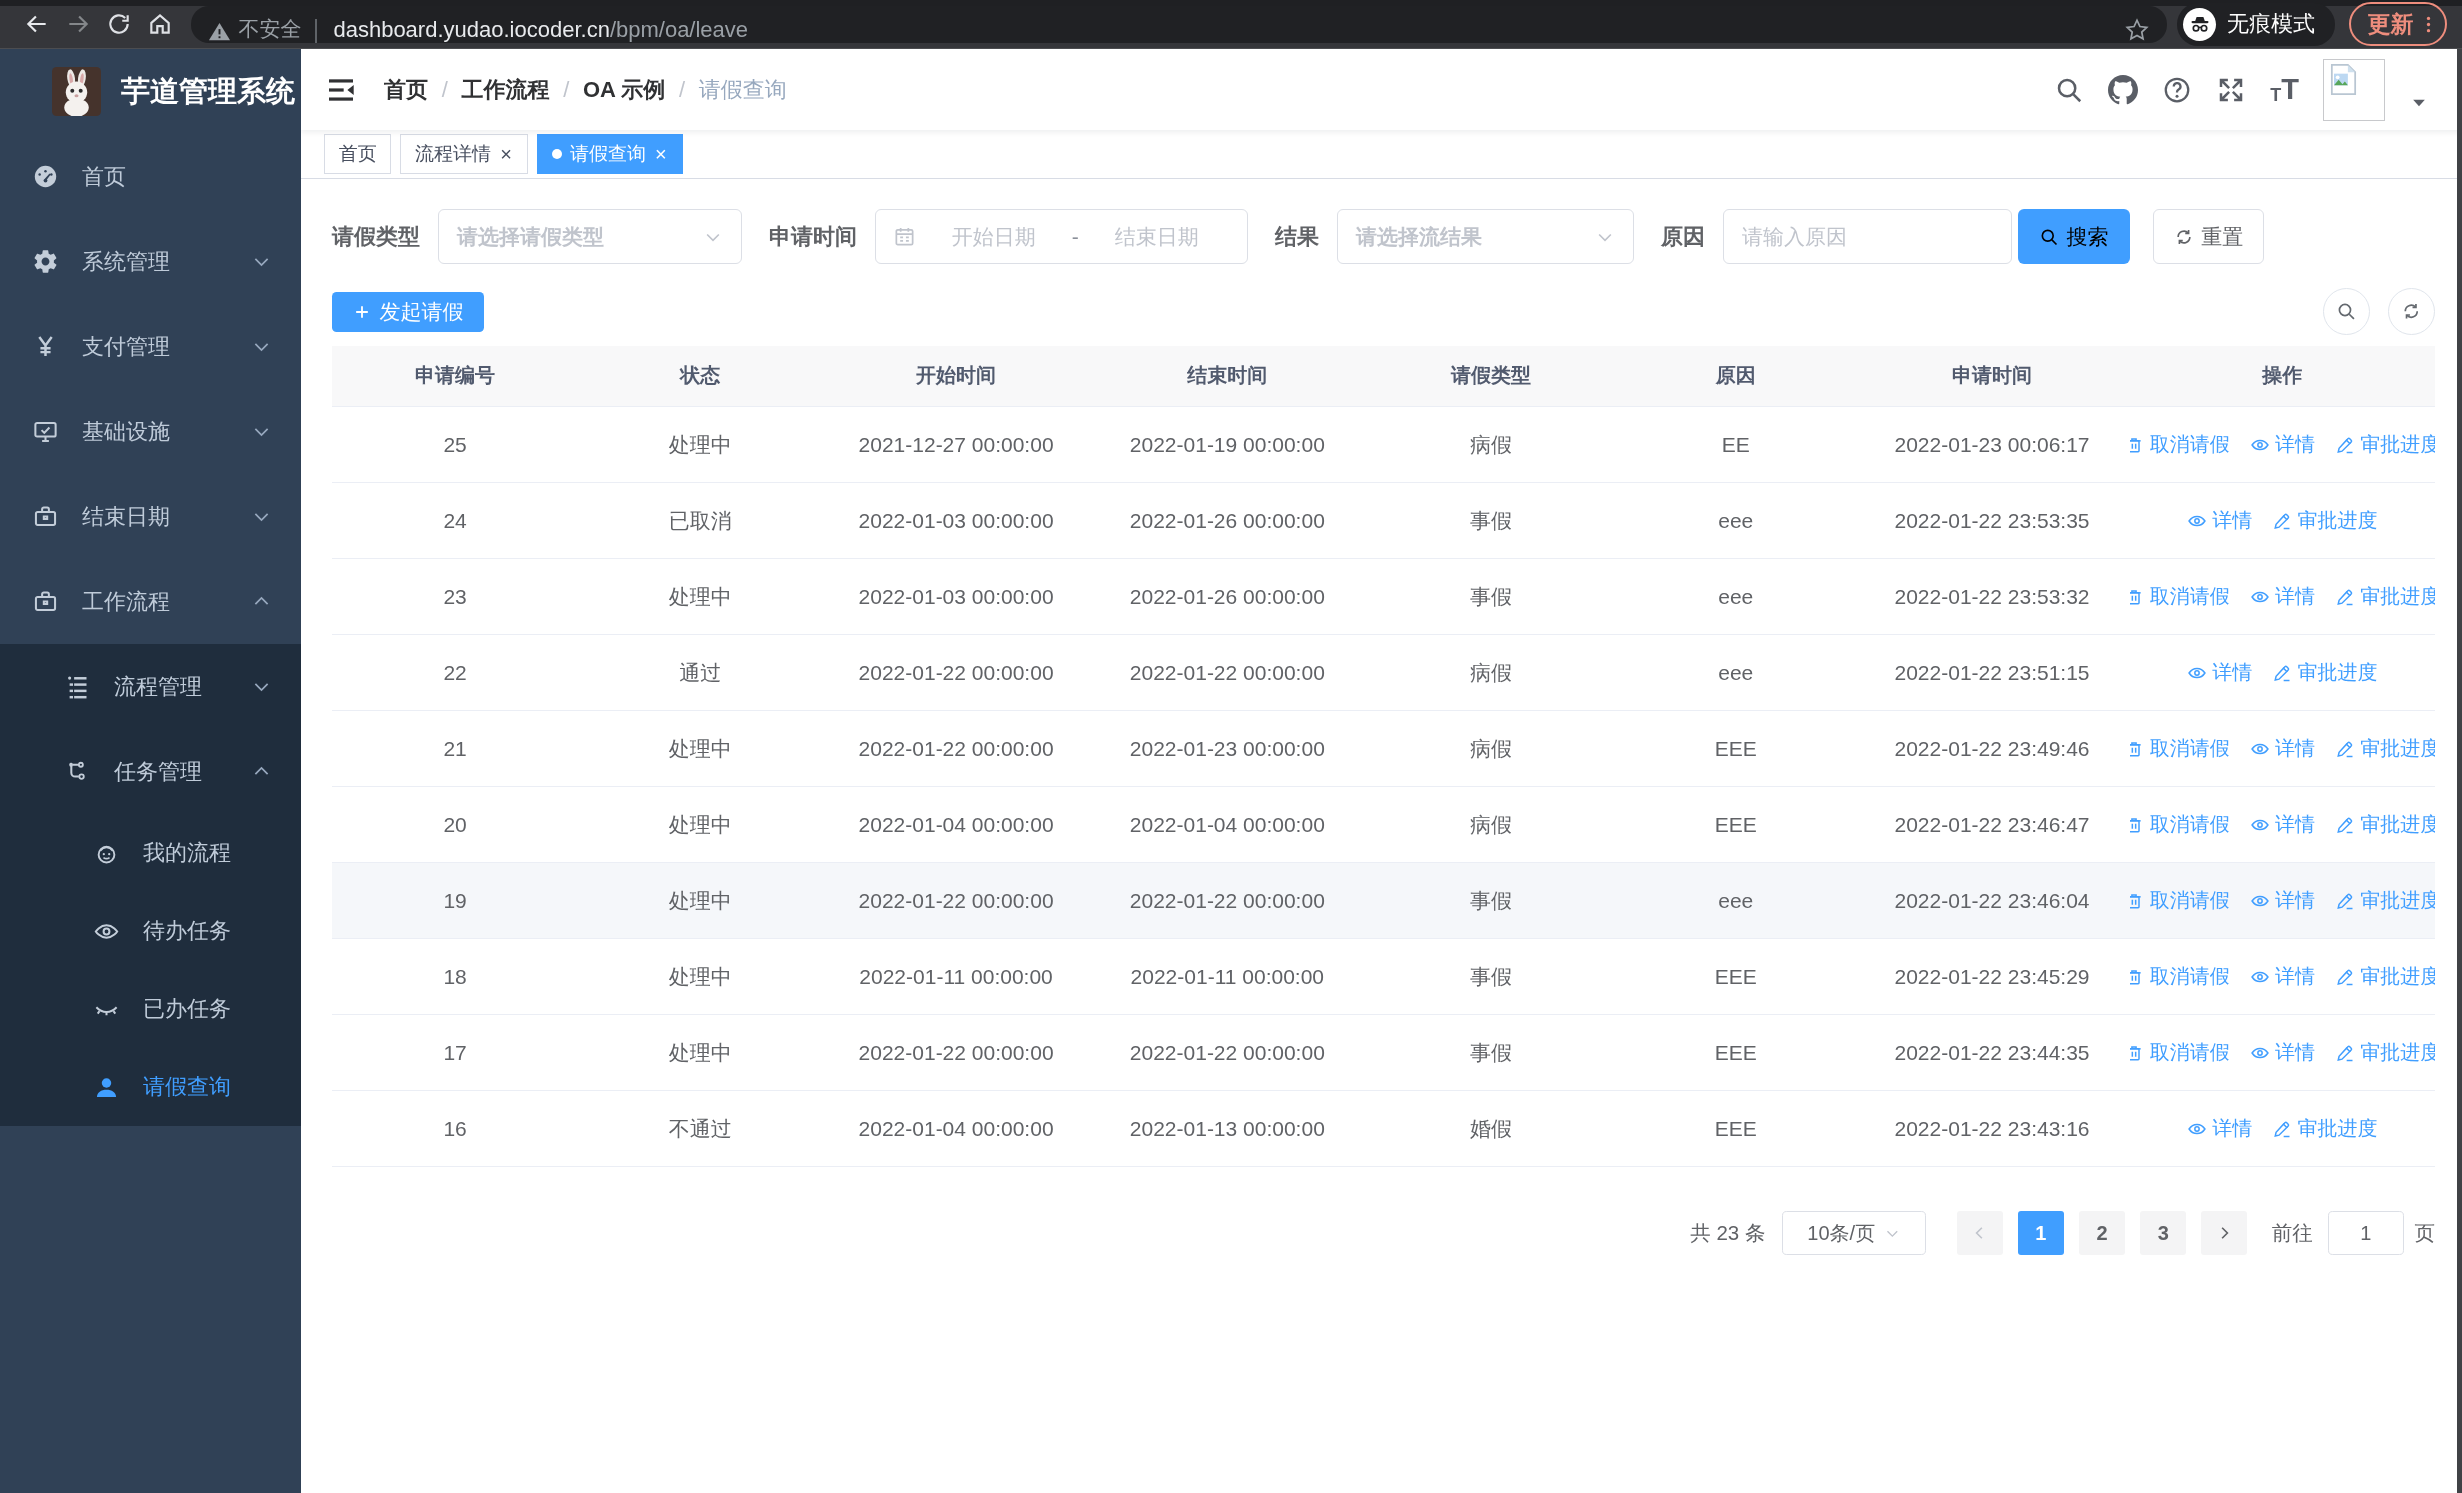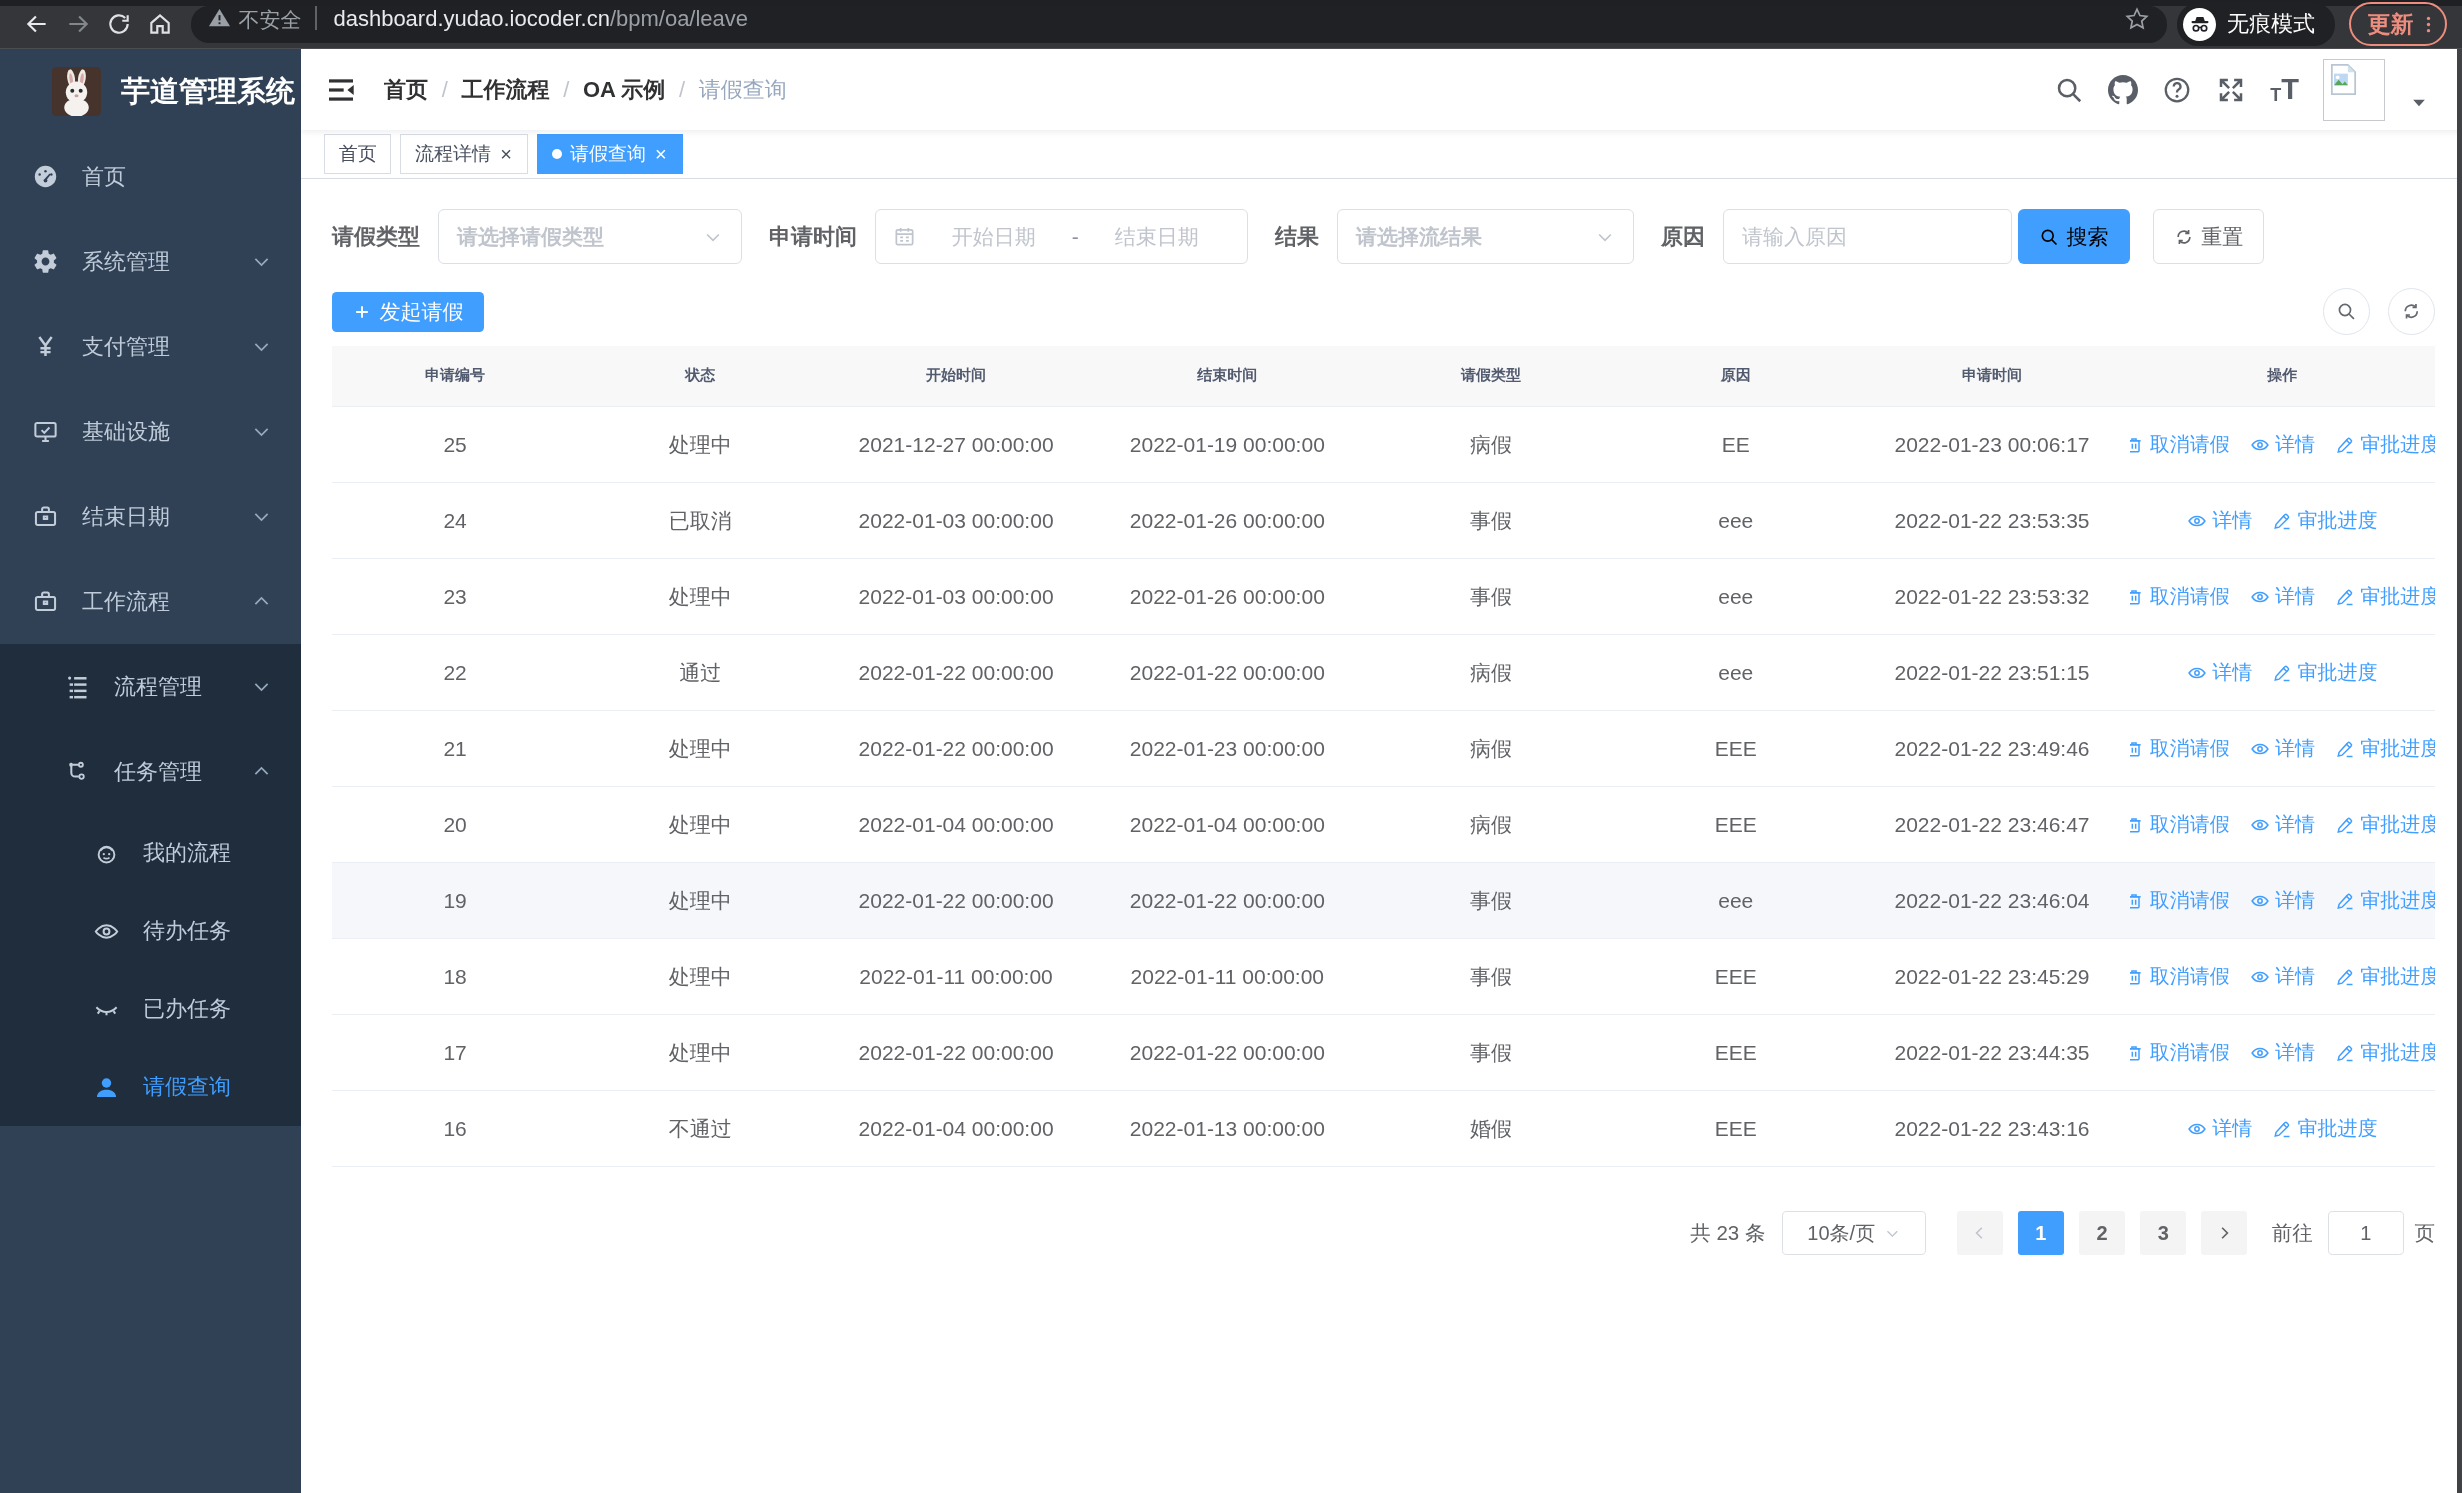--- a/index.html
+++ b/index.html
@@ -7,21 +7,21 @@
     font-family:"Liberation Sans","DejaVu Sans",sans-serif; }
 
   
   .chrome { height:49px; display:flex; align-items:center; padding:0 15px 0 16.7px;
     background:linear-gradient(#1f2023 0,#1f2023 6px,#35363a 6px);
     border-bottom:1.5px solid #4c4d50; }
   .nav-ic { width:41px; height:41px; display:flex; align-items:center; justify-content:center; flex:none; }
   .nav-ic svg { width:26px; height:26px; }
   .c-back { color:#e8eaed; } .c-fwd { color:#84878a; } .c-reload,.c-home { color:#dfe1e5; }
   .url-pill { flex:1; height:37px; border-radius:18px; background:#202124; display:flex;
-    align-items:flex-start; padding:0 16.7px; margin:0 10.6px; min-width:0; }
+    align-items:flex-end; padding:0 16.7px; margin:0 10.6px; min-width:0; }
   .warn-ic { width:23px; height:23px; color:#9aa0a6; flex:none; }
   .sec-label { color:#9aa0a6; font-size:21px; margin:0 13.7px 0 7.6px; white-space:nowrap; }
   .vsep { width:1.5px; height:24px; background:#5f6368; margin-right:16.7px; flex:none; }
   .url { font-size:22px; white-space:nowrap; overflow:hidden; }
   .url .host { color:#e8eaed; } .url .path { color:#9aa0a6; }
   .star-ic { width:26px; height:26px; color:#9aa0a6; margin-left:auto; flex:none; }
   .incog { height:43px; border-radius:21px; background:#202124; display:flex; align-items:center;
     gap:10.6px; padding:0 20px 0 6px; color:#ffffff; font-size:22px; margin-right:13.7px; flex:none; }
   .incog-circle { width:33px; height:33px; border-radius:50%; background:#fff; display:flex;
     align-items:center; justify-content:center; }
@@ -103,21 +103,21 @@
   .btn-reset { height:55px; padding:0 20px; background:#fff; border:1.5px solid #dcdfe6; color:#606266; margin-left:23px; }
 
   .create-row { display:flex; align-items:center; margin-top:24px; }
   .btn-create { height:40px; padding:0 20px; background:#409eff; border:none; border-radius:4.6px; color:#fff; }
   .round-btns { margin-left:auto; display:flex; gap:18px; }
   .rbtn { width:47px; height:47px; border-radius:50%; border:1.5px solid #e0e5ec; background:#fff;
     display:flex; align-items:center; justify-content:center; color:#64696f; cursor:pointer; }
   .rbtn svg { width:20.5px; height:20.5px; }
 
   .grid { width:100%; border-collapse:collapse; table-layout:fixed; margin-top:10.6px; font-size:21px; color:#606266; }
-  .grid th { height:61px; background:#f8f8f9; color:#515a6e; font-weight:700; font-size:15px;
+  .grid th { height:61px; background:#f8f8f9; color:#515a6e; font-weight:700; font-size:20px;
     border-bottom:1.5px solid #ebeef5; text-align:center; white-space:nowrap; }
   .grid td { height:75px; text-align:center; border-bottom:1.5px solid #ebeef5; white-space:nowrap; overflow:hidden; }
   .grid tr.hl td { background:#f5f7fa; }
   .act-wrap { display:flex; align-items:center; justify-content:center; gap:20px; height:75px; }
   .act { color:#409eff; display:flex; align-items:center; gap:5.3px; font-size:20px; cursor:pointer; text-decoration:none; }
   .aic { width:20px; height:20px; flex:none; }
 
   .pager { display:flex; align-items:center; justify-content:flex-end; margin-top:44px; color:#606266; font-size:20.5px; }
   .pg-total { margin-right:16.7px; white-space:nowrap; }
   .pg-size { width:144px; height:44px; border:1.5px solid #dcdfe6; border-radius:4.6px; display:flex;

